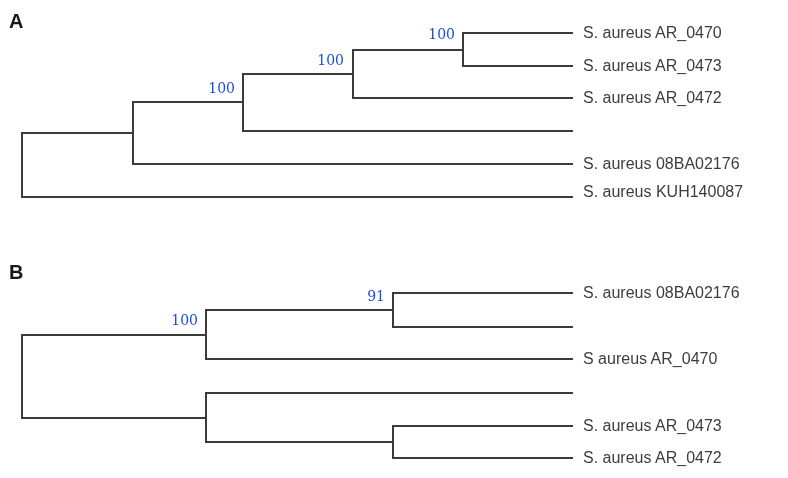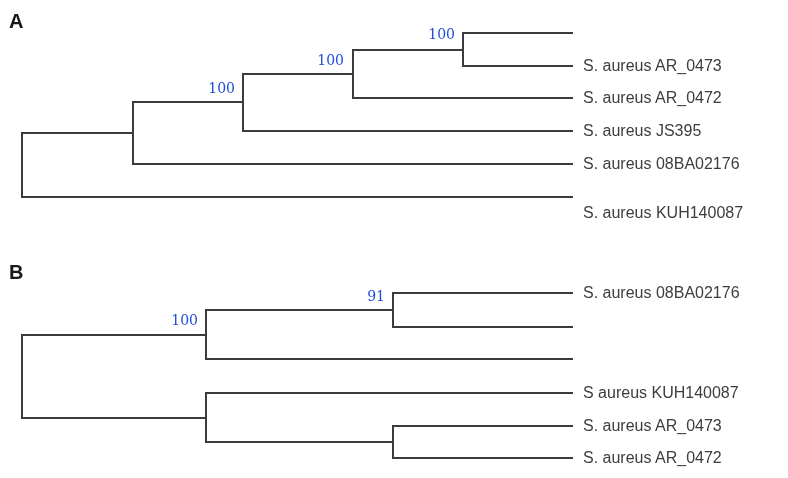--- a/index.html
+++ b/index.html
@@ -94,32 +94,32 @@
       <path d="M206 310 H393"></path>
       <path d="M22 334.5 H206"></path>
       <path d="M206 442 H393"></path>
       <path d="M22 417.5 H206"></path>
     </g>
   </svg>
 
   <div class="panel-label" style="left:9px; top:11px;">A</div>
   <div class="panel-label" style="left:9px; top:262px;">B</div>
 
+  <div class="taxon" style="top:24px;">S. aureus AR_0470</div>
   <div class="taxon" style="top:57px;">S. aureus AR_0473</div>
   <div class="taxon" style="top:89px;">S. aureus AR_0472</div>
-  <div class="taxon" style="top:122px;">S. aureus JS395</div>
   <div class="taxon" style="top:155px;">S. aureus 08BA02176</div>
-  <div class="taxon" style="top:204px;">S. aureus KUH140087</div>
+  <div class="taxon" style="top:183px;">S. aureus KUH140087</div>
 
   <div class="bootstrap" style="left:395px; top:27px;">100</div>
   <div class="bootstrap" style="left:284px; top:53px;">100</div>
   <div class="bootstrap" style="left:175px; top:81px;">100</div>
 
   <div class="taxon" style="top:284px;">S. aureus 08BA02176</div>
-  <div class="taxon" style="top:384px;">S aureus KUH140087</div>
+  <div class="taxon" style="top:350px;">S aureus AR_0470</div>
   <div class="taxon" style="top:417px;">S. aureus AR_0473</div>
   <div class="taxon" style="top:449px;">S. aureus AR_0472</div>
 
   <div class="bootstrap" style="left:325px; top:289px;">91</div>
   <div class="bootstrap" style="left:138px; top:313px;">100</div>
   <div class="bootstrap" style="left:325px; top:480px;">94</div>
 
 </div>
 
 </body></html>

